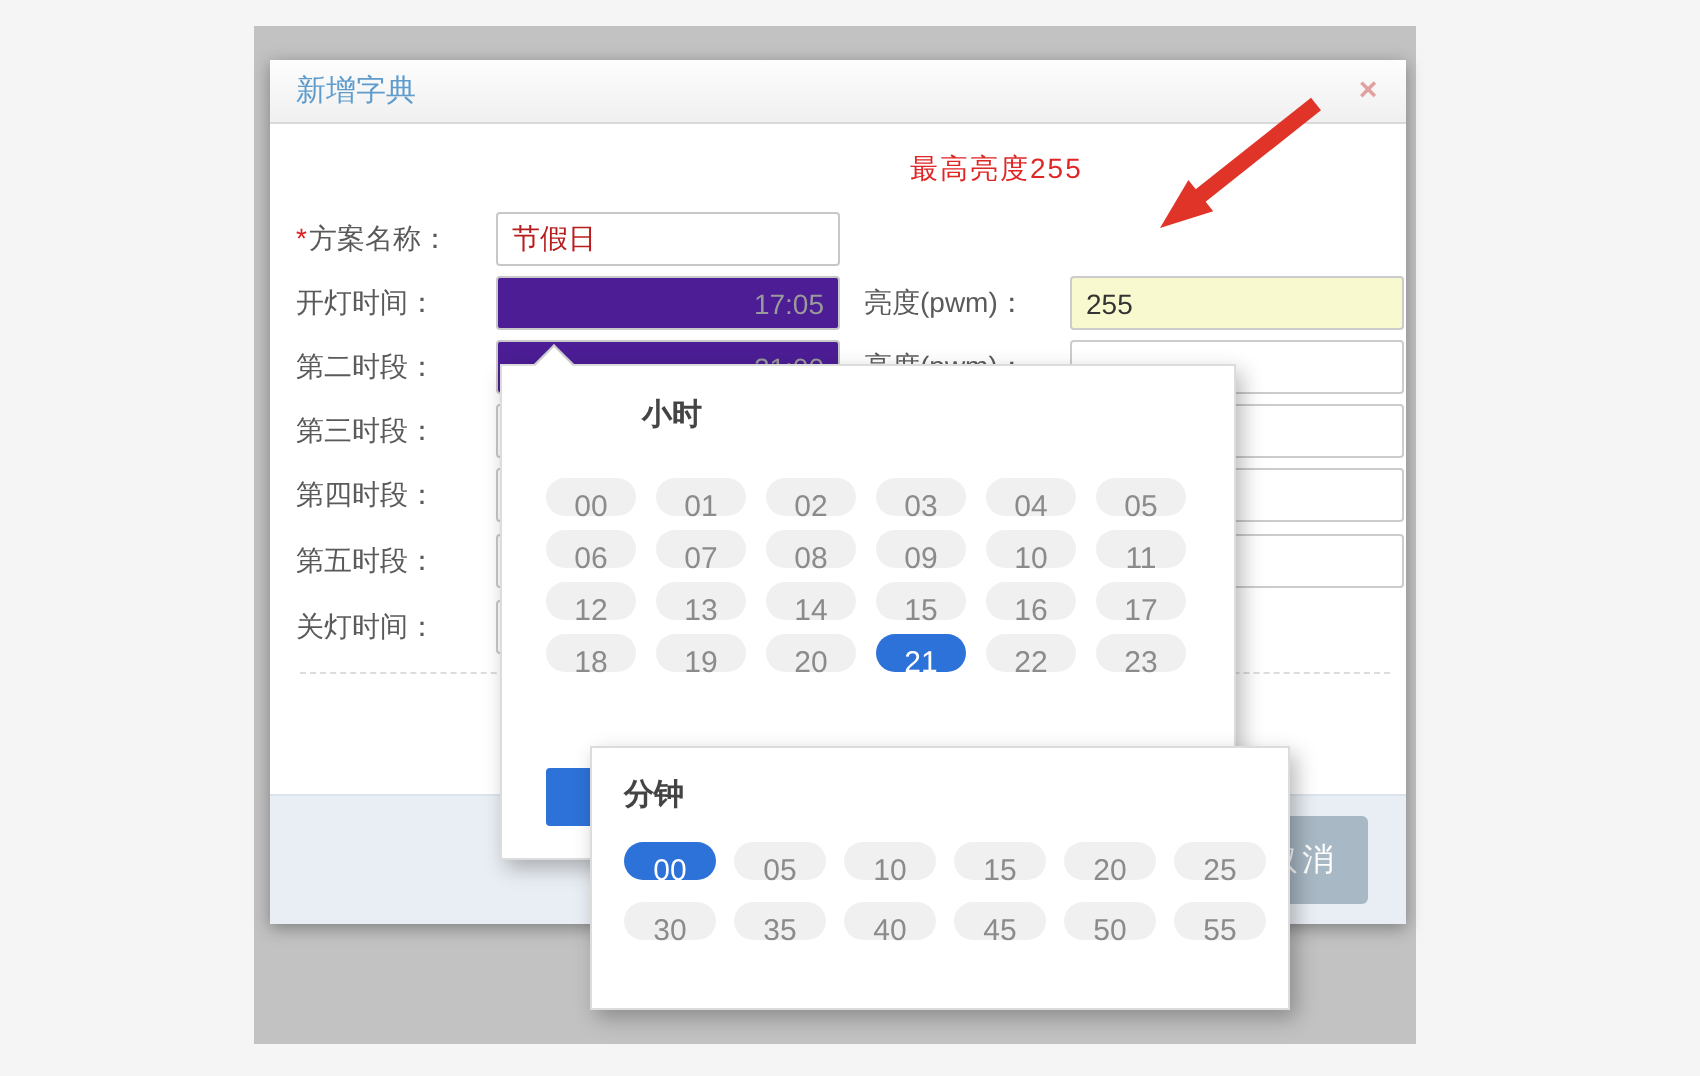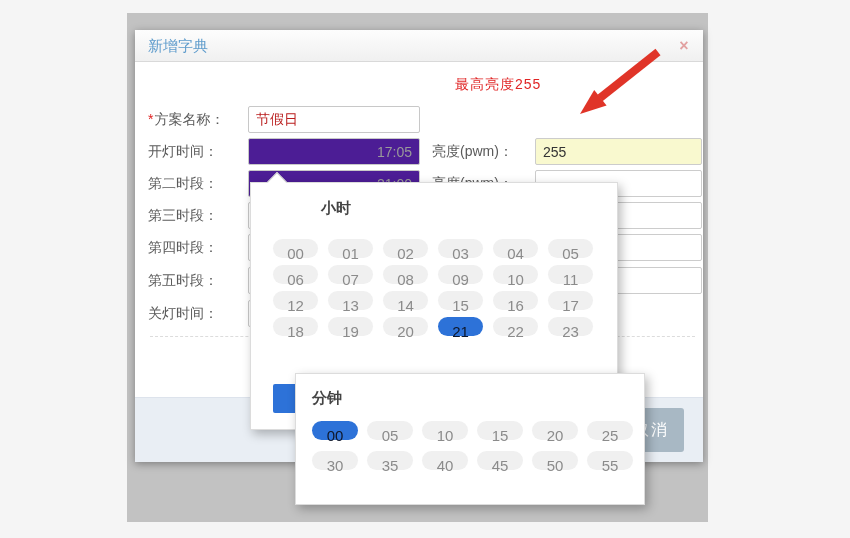--- a/index.html
+++ b/index.html
@@ -99,21 +99,21 @@
   .popup-header{position:absolute;font-size:15px;font-weight:bold;color:#444;line-height:20px;}
   .popup-hour .popup-header{left:22px;top:15px;margin-left:48px;}
   .popup-minute .popup-header{left:16px;top:14px;}
   .cell-grid{position:absolute;display:grid;}
   .grid-hour{left:22px;top:56px;grid-template-columns:repeat(6,45px);gap:7px 10px;}
   .grid-minute{left:16px;top:47px;grid-template-columns:repeat(6,46px);gap:11px 9px;}
   .cell{
     height:19px;line-height:29px;text-align:center;font-size:15px;color:#8b8b8b;
     background:#f0f0f0;border-radius:12px;cursor:pointer;user-select:none;
   }
-  .cell.selected{background:#2d72d8;color:#0f172a;}
+  .cell.selected{background:#2d72d8;color:#ffffff;}
   .partial-minute{
     position:absolute;left:22px;top:201px;width:45px;height:29px;
     background:#2d72d8;border-radius:2px;cursor:pointer;
   }
 </style>
 </head>
 <body>
 
 <div class="stage">
 

